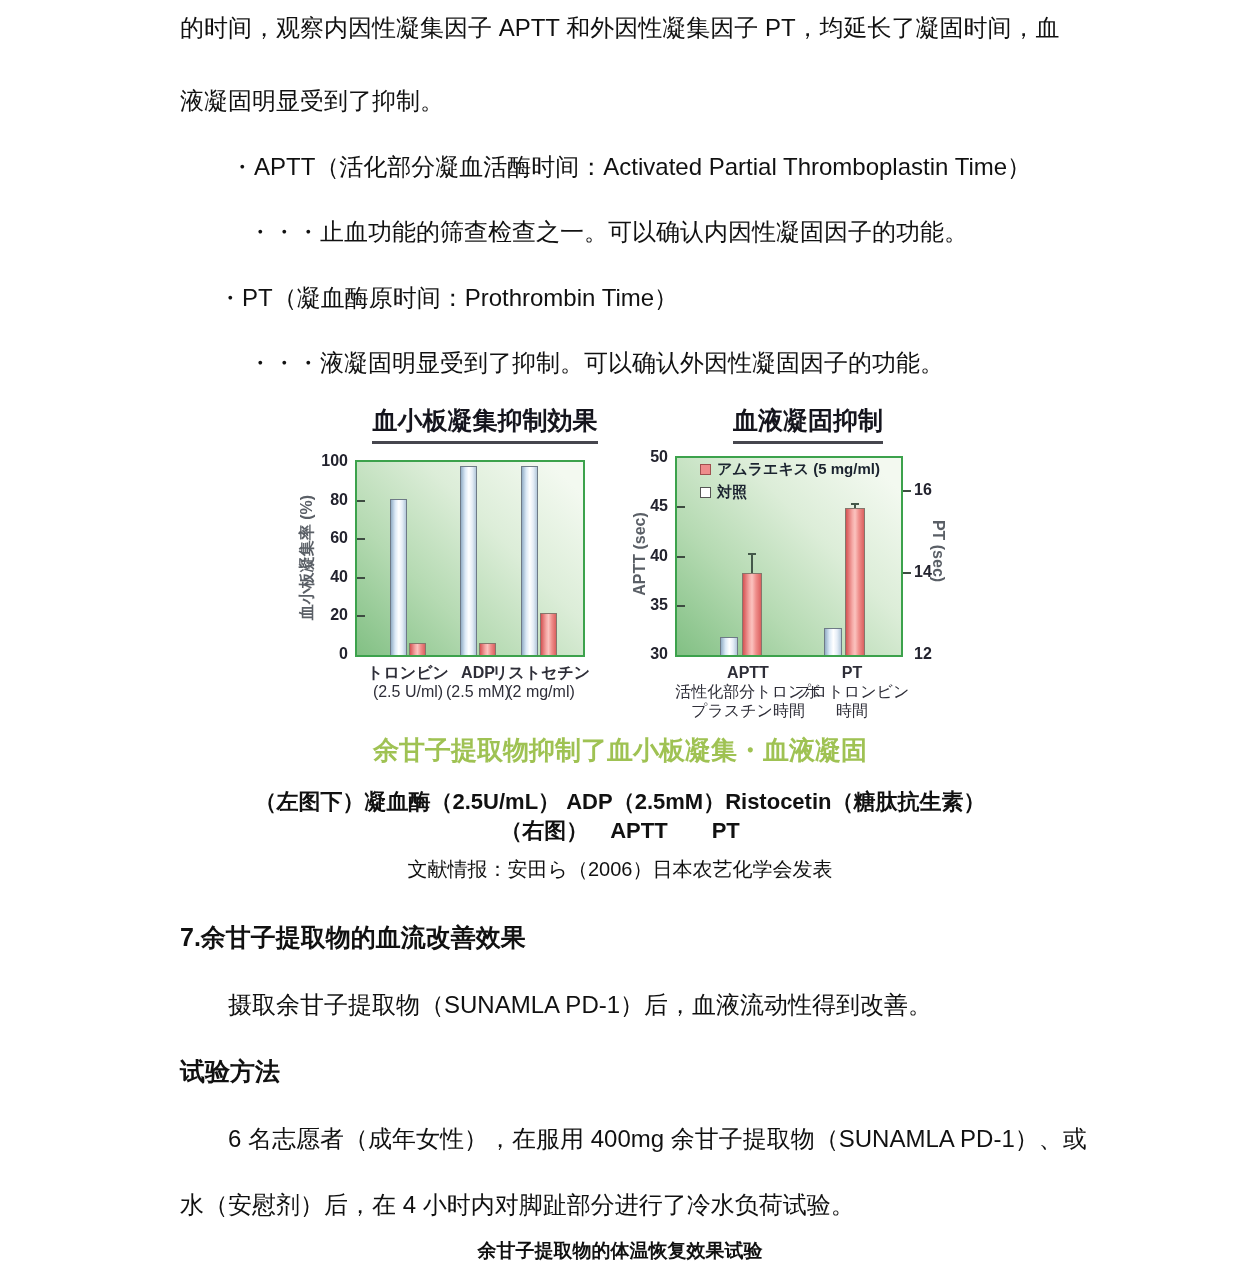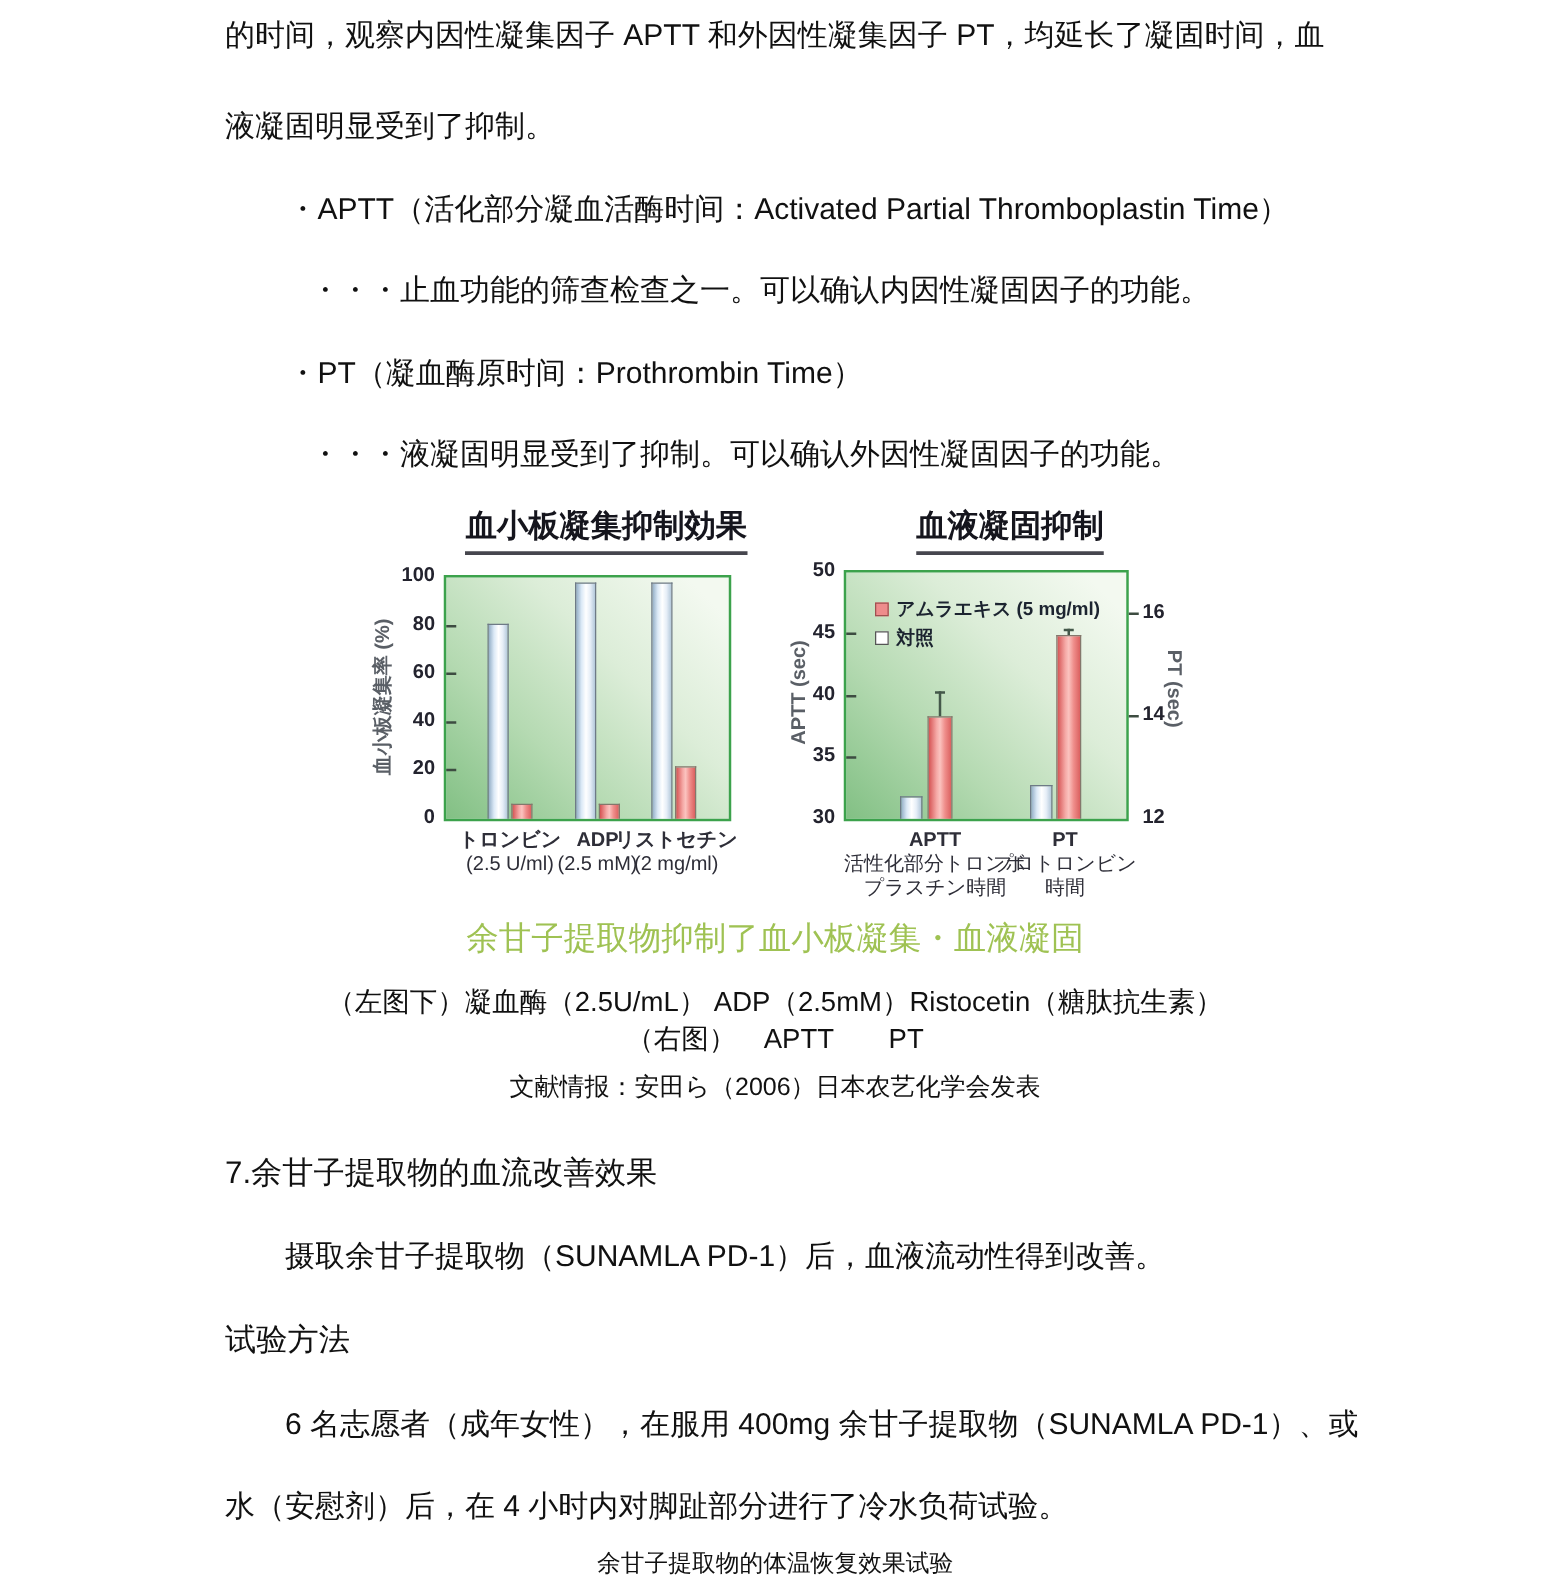--- a/index.html
+++ b/index.html
@@ -2,21 +2,21 @@
 <html><head>
 <meta charset="utf-8">
 <style>
   html,body { margin:0; padding:0; background:#ffffff; }
   .page {
     position:relative; width:1240px; height:1277px; background:#ffffff;
     font-family:"Liberation Sans","DejaVu Sans",sans-serif; color:#000;
     overflow:hidden;
   }
   .txt { position:absolute; font-size:24px; white-space:pre; color:#111; }
-  .bold { font-weight:normal; }
+  .bold { font-weight:bold; }
   .center { left:0; width:1240px; text-align:center; }
 
   
   .chart-title {
     position:absolute; font-weight:bold; font-size:25px; color:#15151d;
     text-align:center; border-bottom:3px solid #46464e; padding-bottom:4px;
     letter-spacing:0px;
   }
   .plot {
     position:absolute; border:2px solid #3ca24c;
@@ -52,21 +52,21 @@
 </style>
 </head>
 <body>
 
 <div class="page" id="page">
 
   <div class="txt" style="left:180px; top:12px;">的时间，观察内因性凝集因子 APTT 和外因性凝集因子 PT，均延长了凝固时间，血</div>
   <div class="txt" style="left:180px; top:85px;">液凝固明显受到了抑制。</div>
   <div class="txt" style="left:230px; top:151px;text-align:center;">・APTT（活化部分凝血活酶时间：Activated Partial Thromboplastin Time）</div>
   <div class="txt" style="left:248px; top:216px;">・・・止血功能的筛查检查之一。可以确认内因性凝固因子的功能。</div>
-  <div class="txt" style="left:230px; top:282px;">・PT（凝血酶原时间：Prothrombin Time）</div>
+  <div class="txt" style="left:218px; top:282px;">・PT（凝血酶原时间：Prothrombin Time）</div>
   <div class="txt" style="left:248px; top:347px;">・・・液凝固明显受到了抑制。可以确认外因性凝固因子的功能。</div>
 
   <div>
     <div class="chart-title" style="left:372px; top:404px; width:226px;">血小板凝集抑制効果</div>
     <div class="ylab rot-ccw" style="left:210px; top:547px; width:194px;">血小板凝集率 (%)</div>
     <div class="plot" id="plot1" style="left:355px; top:460px; width:226px; height:193px;">
         <div class="bar bar-control" style="left: 33px; width: 17px; height: 156.33px;"></div>
         <div class="bar bar-control" style="left: 103px; width: 17px; height: 189.14px;"></div>
         <div class="bar bar-control" style="left: 164px; width: 17px; height: 189.14px;"></div>
         <div class="bar bar-treated" style="left: 52px; width: 17px; height: 11.58px;"></div>
@@ -81,21 +81,21 @@
     <div class="ylab rot-cw" style="left:878px; top:542px; width:120px;">PT (sec)</div>
     <div class="plot" id="plot2" style="left:675px; top:456px; width:224px; height:197px;">
         <div class="bar bar-control" style="left: 43px; width: 18px; height: 17.73px;"></div>
         <div class="bar bar-control" style="left: 147px; width: 18px; height: 26.5704px;"></div>
         <div class="bar bar-treated" style="left: 65px; width: 20px; height: 81.755px;"></div>
         <div class="errline" style="left: 74px; bottom: 81.755px; height: 20.685px;"></div>
         <div class="errcap" style="left: 71px; bottom: 100.44px;"></div>
         <div class="bar bar-treated" style="left: 168px; width: 20px; height: 147.159px;"></div>
         <div class="errline" style="left: 177px; bottom: 147.159px; height: 4.9053px;"></div>
         <div class="errcap" style="left: 174px; bottom: 150.064px;"></div>
-        <div class="legend" style="left: 23px; top: 20px;">
+        <div class="legend" style="left: 23px; top: 2px;">
           <div class="legend-row">
             <span class="swatch swatch-red"></span>
             <span>アムラエキス (5 mg/ml)</span>
           </div>
           <div class="legend-row">
             <span class="swatch swatch-white"></span>
             <span>対照</span>
           </div>
         </div>
       </div>

